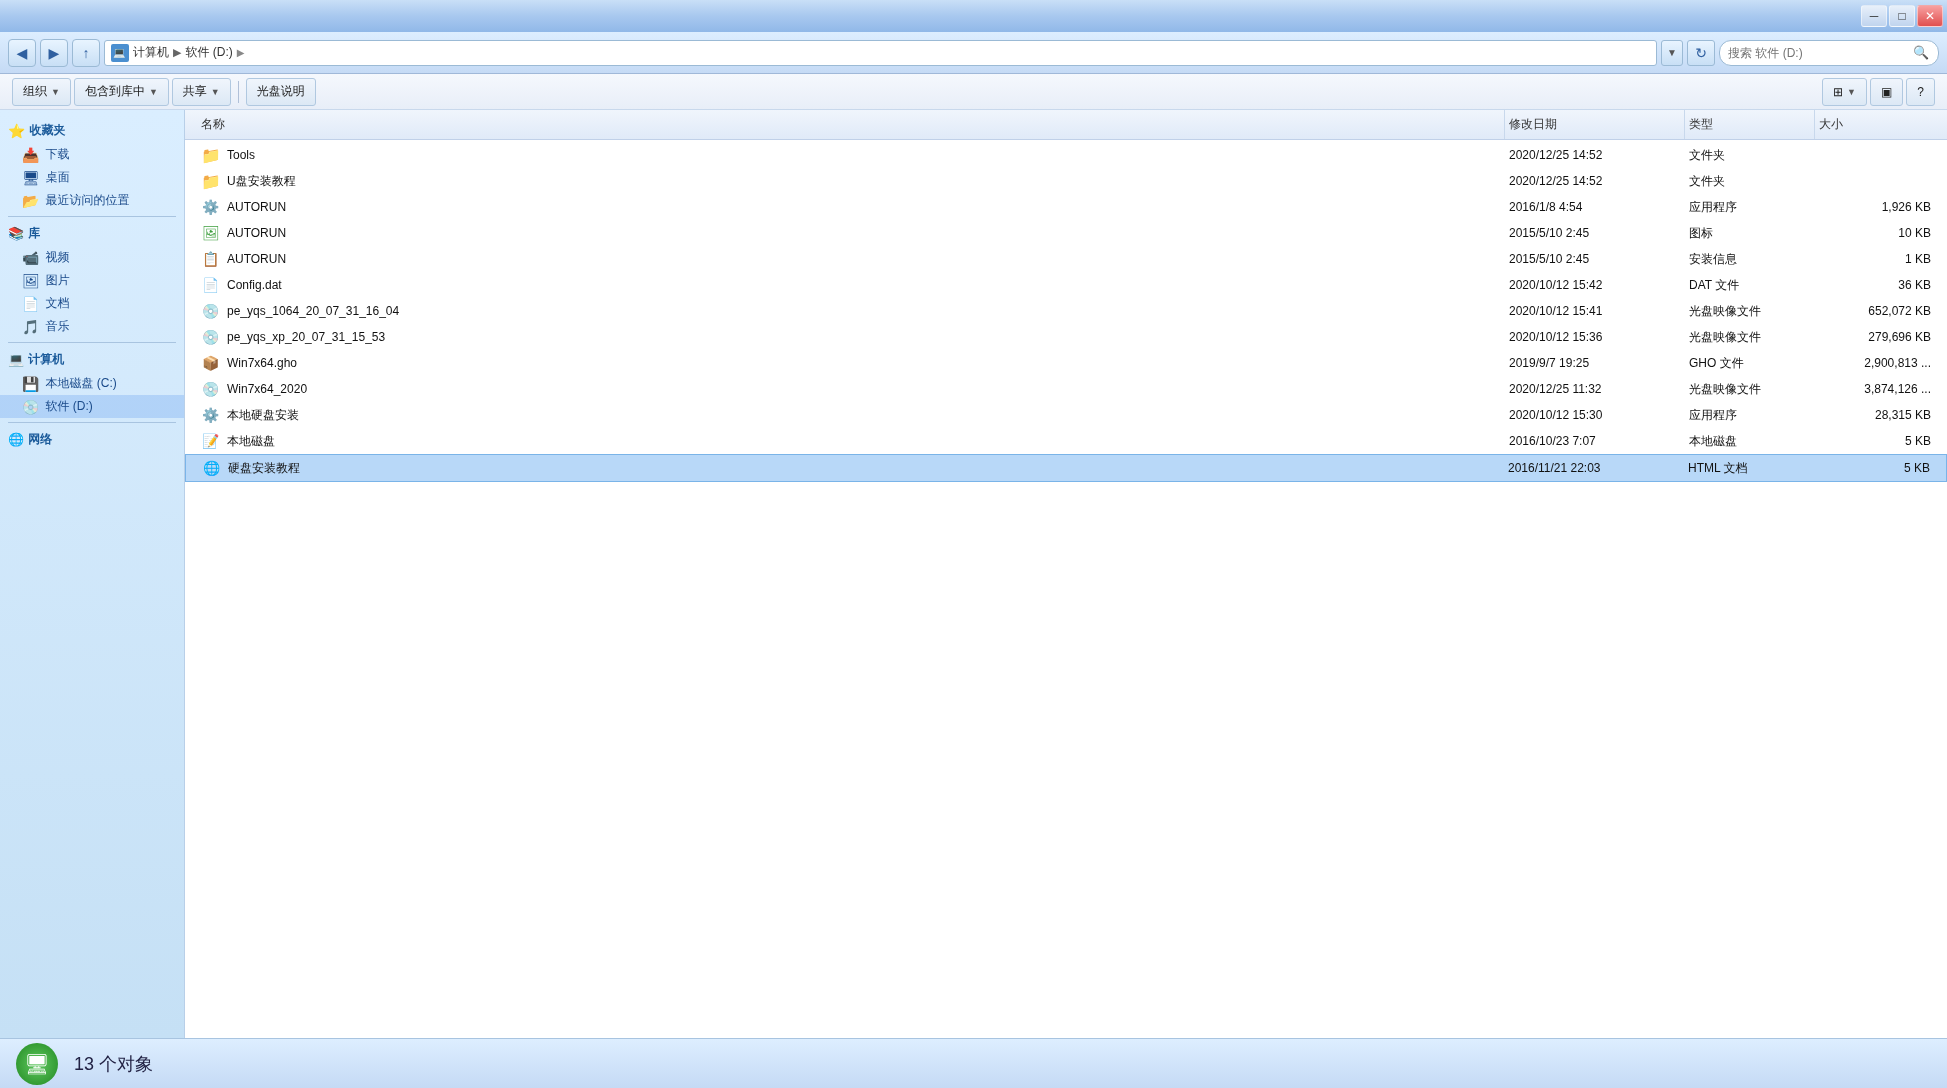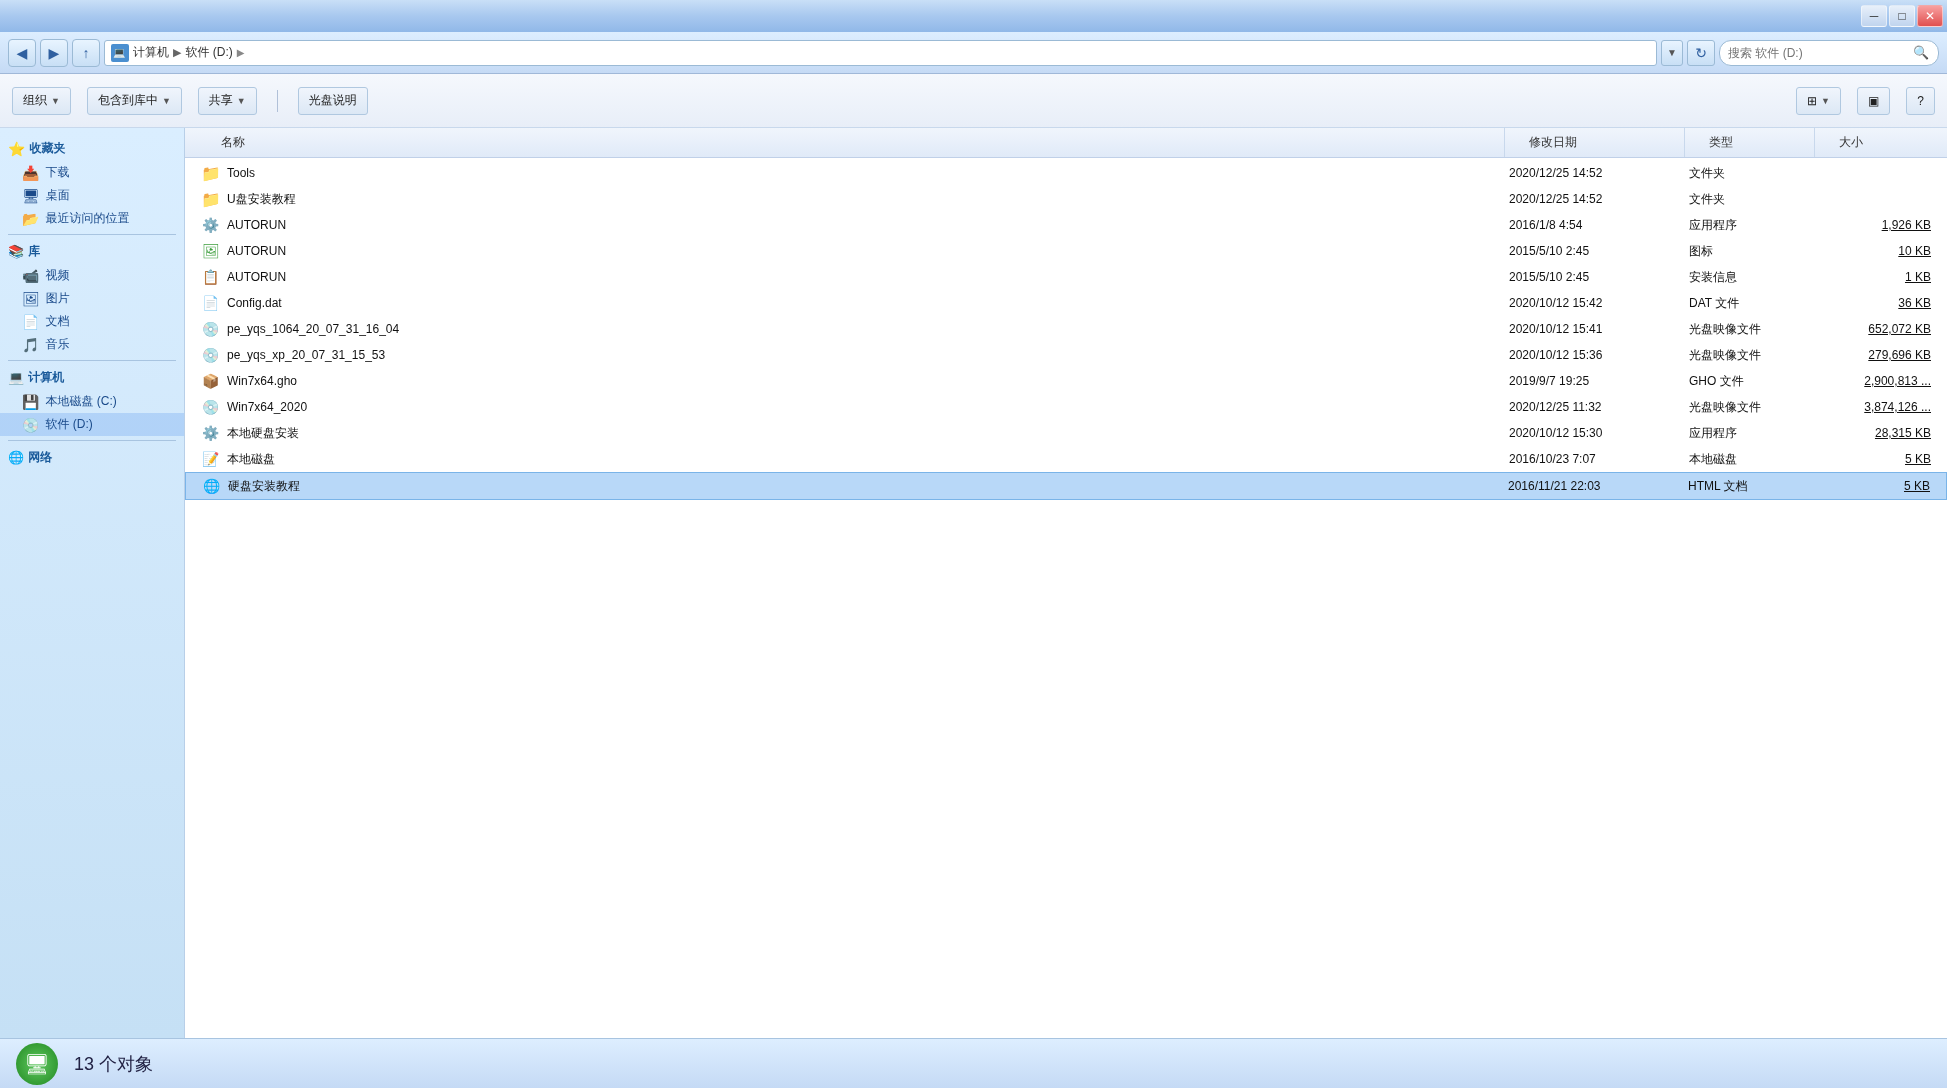--- a/index.html
+++ b/index.html
@@ -129,27 +129,27 @@
       border: none;
       outline: none;
       font-size: 12px;
       color: #888;
       background: transparent;
     }
     .search-icon { color: #5080b0; font-size: 13px; }
 
     
     .toolbar {
-      height: 54px;
+      height: 36px;
       background: linear-gradient(to bottom, #f5f8fd, #e8eef8);
       border-bottom: 1px solid #c8d8ec;
       display: flex;
       align-items: center;
       padding: 0 12px;
-      gap: 16px;
+      gap: 3px;
     }
     .toolbar-btn {
       height: 28px;
       padding: 0 10px;
       background: linear-gradient(to bottom, #f0f5fc, #dce8f5);
       border: 1px solid #b0c8e0;
       border-radius: 3px;
       cursor: pointer;
       display: flex;
       align-items: center;
@@ -217,21 +217,20 @@
       border-bottom: 1px solid #c0d0e8;
       padding: 0 12px;
     }
     .col-header {
       padding: 6px 4px;
       font-size: 12px;
       color: #333;
       border-right: 1px solid #c8d8ec;
       cursor: pointer;
       user-select: none;
-      margin-left: 20px;
     }
     .col-header:last-child { border-right: none; }
 
     
     .file-list {
       flex: 1;
       overflow-y: auto;
       padding: 2px 0;
     }
     .file-row {
@@ -247,21 +246,21 @@
       padding: 3px 4px;
       font-size: 12px;
       color: #111;
       white-space: nowrap;
       overflow: hidden;
       text-overflow: ellipsis;
       display: flex;
       align-items: center;
       gap: 6px;
     }
-    .file-cell.right { justify-content: flex-end; text-decoration: underline; }
+    .file-cell.right { justify-content: flex-end; }
     .file-icon {
       width: 20px;
       height: 20px;
       display: flex;
       align-items: center;
       justify-content: center;
       flex-shrink: 0;
     }
     
     .ico-folder { color: #f0c040; font-size: 16px; }

